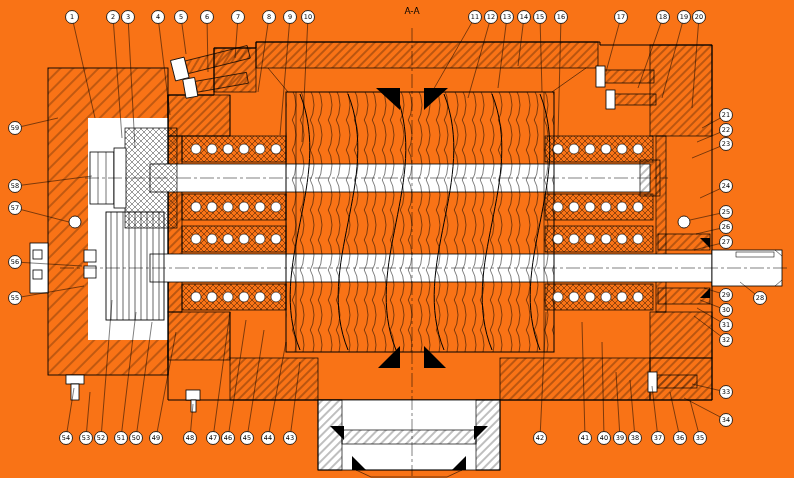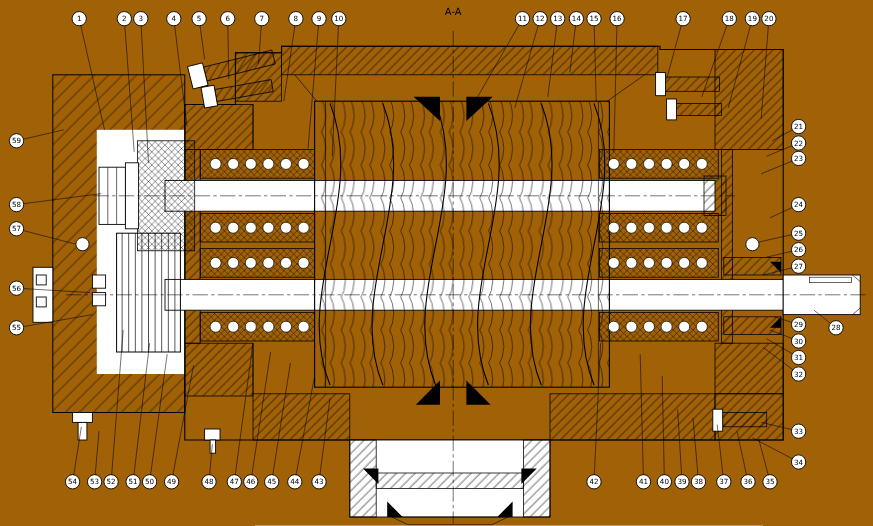--- a/index.html
+++ b/index.html
@@ -1,16 +1,16 @@
 <!DOCTYPE html>
 <html><head>
 <meta charset="utf-8">
 <style>
   html,body{margin:0;padding:0;background:#fff;}
-  .page{position:relative;width:794px;height:478px;background:#a16207;overflow:hidden;
+  .page{position:relative;width:794px;height:478px;background:#f97316;overflow:hidden;
         font-family:"DejaVu Sans",sans-serif;}
   svg{display:block;}
   .outline{fill:none;stroke:#000;stroke-width:1;}
   .thin{fill:none;stroke:#000;stroke-width:0.55;}
   .white{fill:#fff;stroke:#000;stroke-width:0.8;}
   .hatched{fill:url(#hatch);stroke:#000;stroke-width:0.7;}
   .hatchedWide{fill:url(#hatchWide);stroke:#000;stroke-width:0.9;}
   .xhatched{fill:url(#xhatch);stroke:#000;stroke-width:0.7;}
   .toothed{fill:url(#teeth);stroke:#000;stroke-width:0.9;}
   .screwfill{fill:url(#screw);stroke:#000;stroke-width:1;}

